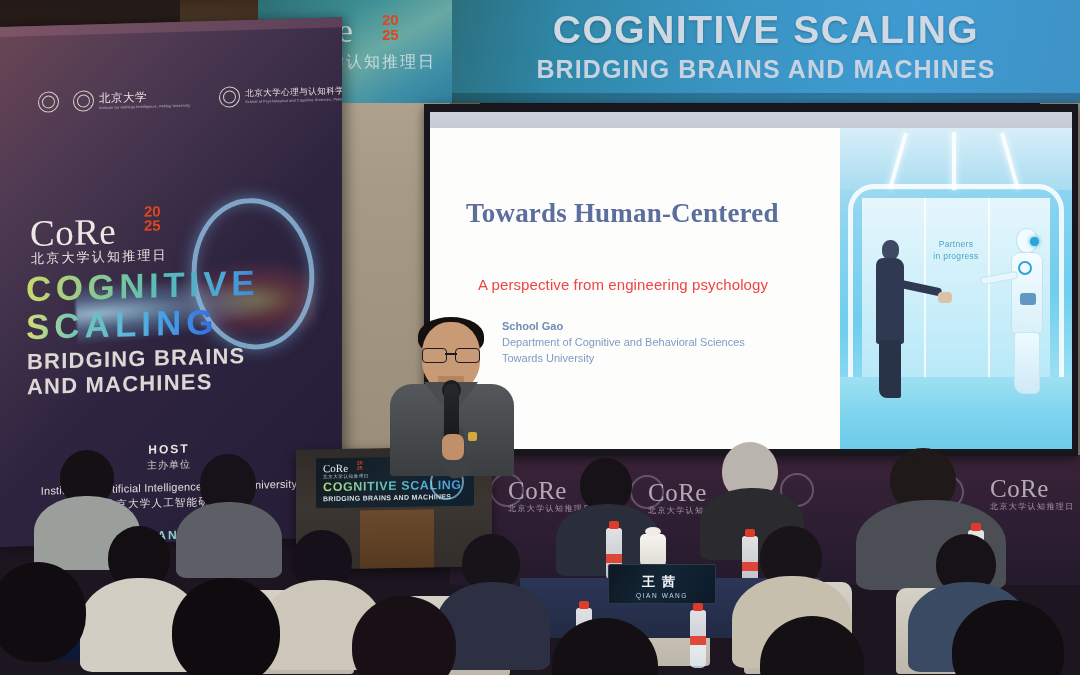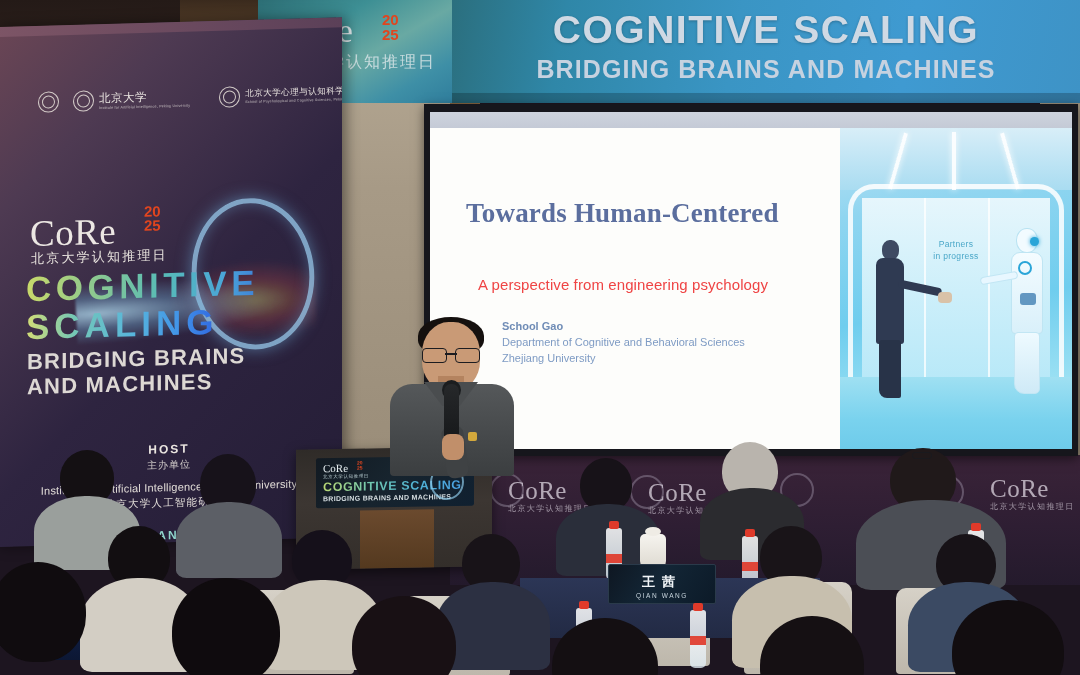--- a/index.html
+++ b/index.html
@@ -318,21 +318,21 @@
   </div>
 
   <div class="screen-frame"></div>
   <div class="screen">
     <div class="slide-topbar"></div>
 
     <div class="sl-title1">Towards Human-Centered</div>
     <div class="sl-sub">A perspective from engineering psychology</div>
     <div class="sl-a1">School Gao</div>
     <div class="sl-a2">Department of Cognitive and Behavioral Sciences</div>
-    <div class="sl-a3">Zhejiang University</div>
+    <div class="sl-a3">Towards University</div>
 
     <div class="sl-img">
       <div class="img-ceil"></div>
       <div class="img-beam" style="left:56px;transform:rotate(16deg)"></div>
       <div class="img-beam" style="left:112px"></div>
       <div class="img-beam" style="left:168px;transform:rotate(-16deg)"></div>
       <div class="img-arch"></div>
       <div class="img-win"></div>
       <div class="img-winl" style="left:84px"></div>
       <div class="img-winl" style="left:148px"></div>

